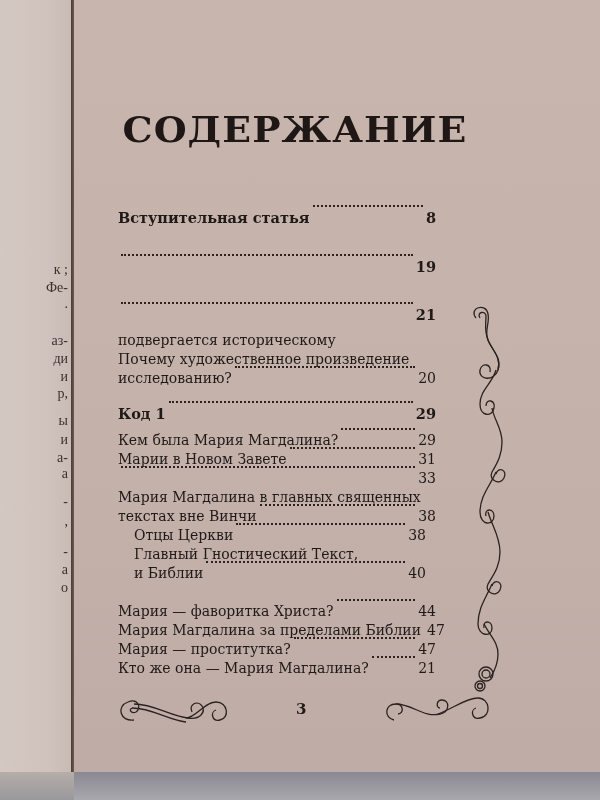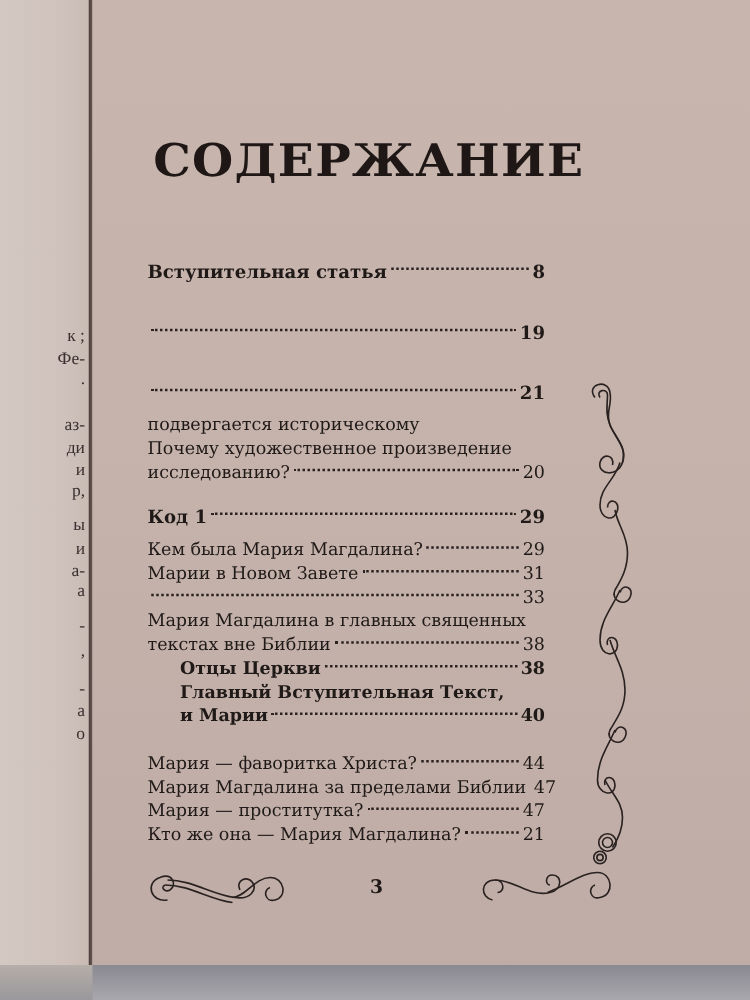--- a/index.html
+++ b/index.html
@@ -38,22 +38,22 @@
     position: absolute; left: 130px; top: 108px; width: 300px; text-align: center;
     font-family: "DejaVu Serif", serif; font-weight: bold; font-size: 36px;
     letter-spacing: 1px; color: #1e1715; transform: scaleX(1.05);
   }
   .toc { position: absolute; left: 118px; top: 0; width: 318px; color: #1f1917; }
   .entry {
     position: absolute; left: 0; width: 318px; font-size: 14px;
     line-height: 19px;
   }
   .entry.major { font-weight: bold; font-size: 14.5px; }
-  .entry.indent { left: 26px; width: 292px; font-weight: bold; }
-  .line { display: flex; align-items: center; white-space: nowrap; }
+  .entry.indent { left: 16px; width: 292px; }
+  .line { display: flex; align-items: flex-start; white-space: nowrap; }
   .line .txt { flex: 0 0 auto; }
   .line .dots {
     flex: 1 1 auto; overflow: hidden; margin: 0 3px;
     border-bottom: 2px dotted #2b2220; height: 0; position: relative; top: -3px;
   }
   .line .pg { flex: 0 0 auto; }
   .wrap { white-space: nowrap; display: block; }
   .page-number {
     position: absolute; left: 296px; top: 700px; font-size: 15px; font-weight: bold;
     color: #1f1917;
@@ -140,36 +140,36 @@
   </div>
   <div class="entry" style="top:469px">
     <div class="line">
         <span class="dots"></span>
         <span class="pg">33</span>
       </div>
   </div>
   <div class="entry" style="top:488px">
     <span class="wrap">Мария Магдалина в главных священных</span>
     <div class="line">
-        <span class="txt">текстах вне Библии</span>
+        <span class="txt">текстах вне Винчи</span>
         <span class="dots"></span>
         <span class="pg">38</span>
       </div>
   </div>
   <div class="entry indent" style="top:526px">
     <div class="line">
         <span class="txt">Отцы Церкви</span>
         <span class="dots"></span>
         <span class="pg">38</span>
       </div>
   </div>
   <div class="entry indent" style="top:545px">
-    <span class="wrap">Главный Вступительная Текст,</span>
-    <div class="line">
-        <span class="txt">и Марии</span>
+    <span class="wrap">Главный Гностический Текст,</span>
+    <div class="line">
+        <span class="txt">и Библии</span>
         <span class="dots"></span>
         <span class="pg">40</span>
       </div>
   </div>
   <div class="entry" style="top:602px">
     <div class="line">
         <span class="txt">Мария — фаворитка Христа?</span>
         <span class="dots"></span>
         <span class="pg">44</span>
       </div>

